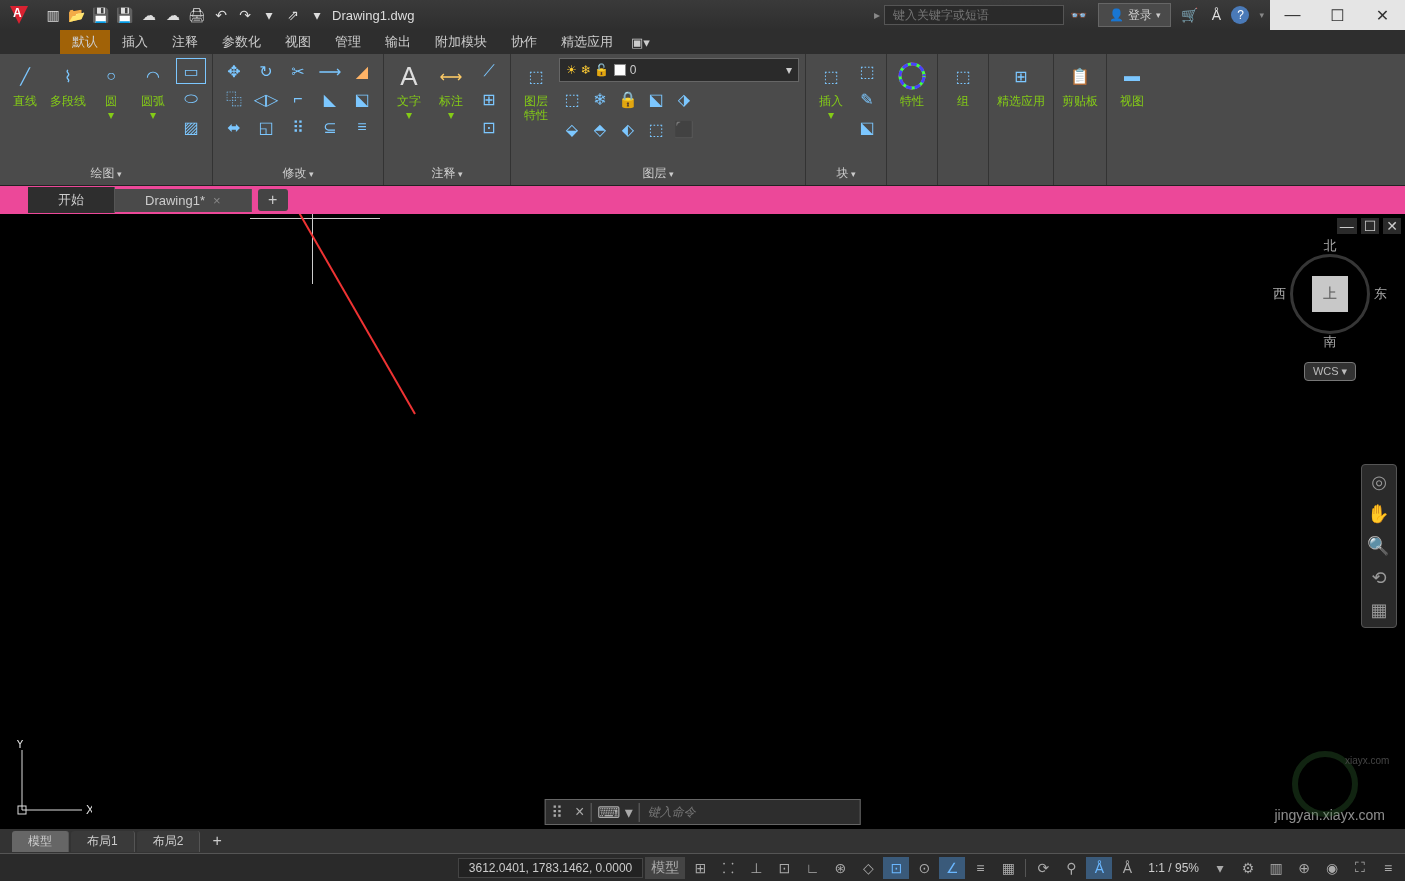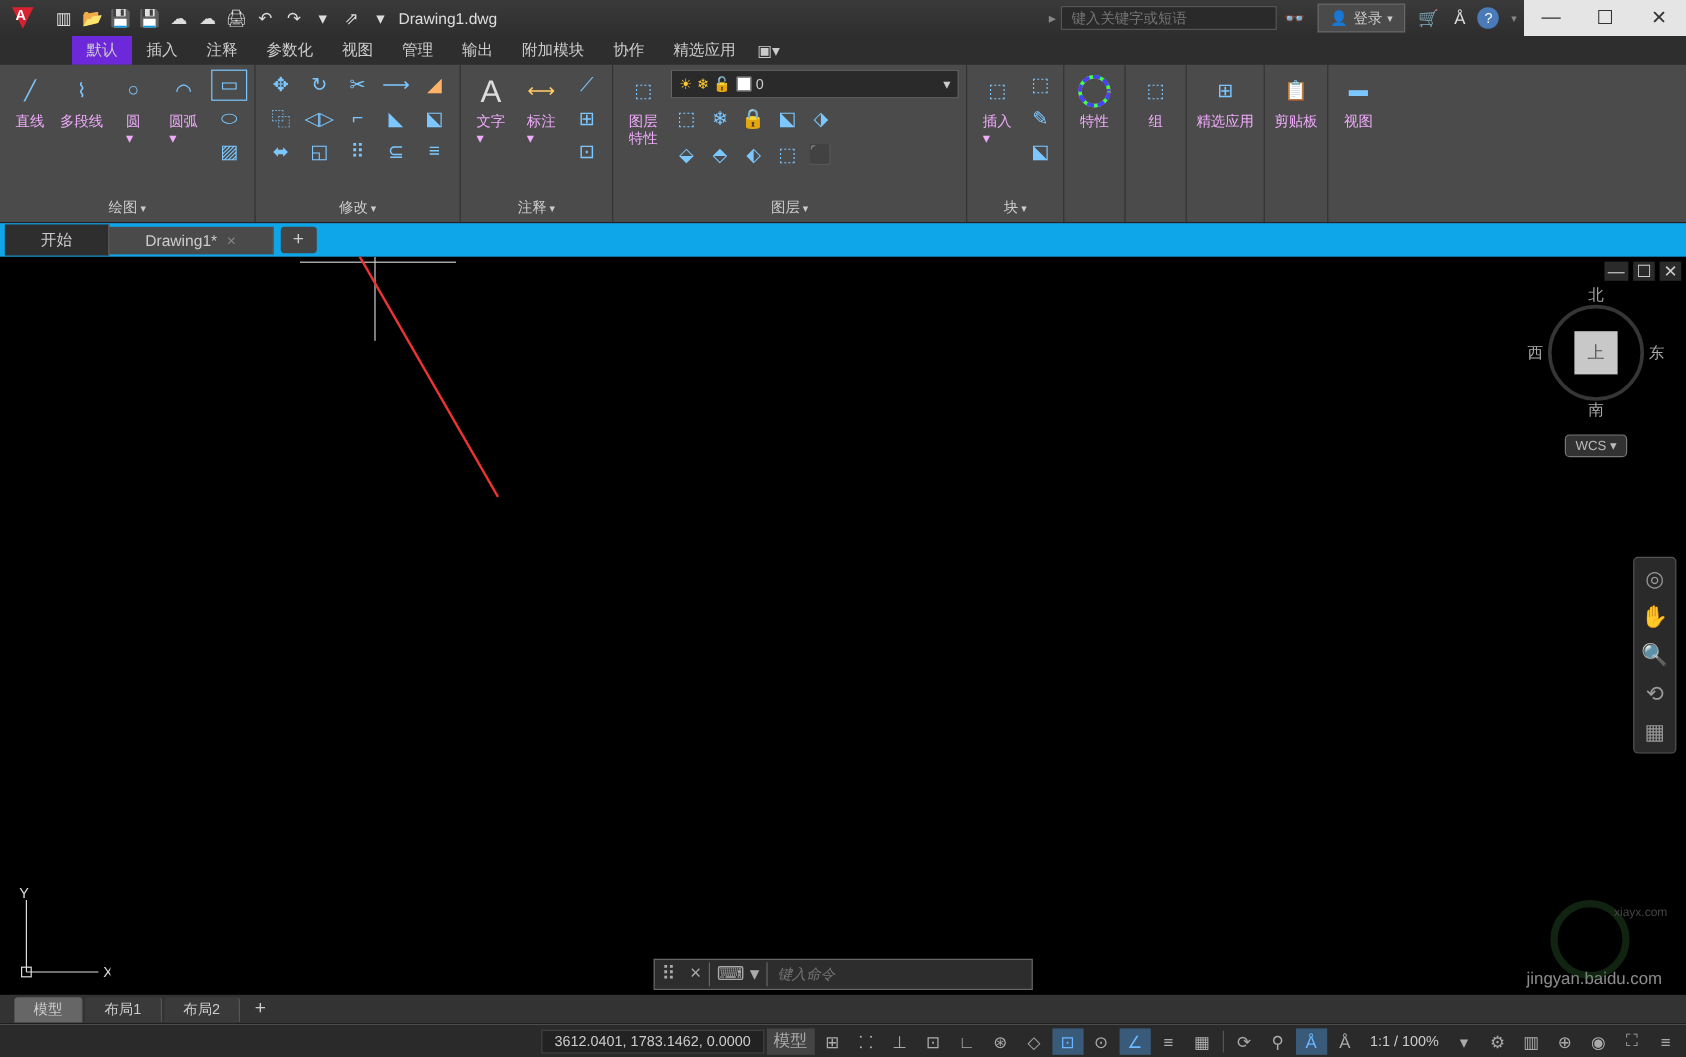--- a/index.html
+++ b/index.html
@@ -16,40 +16,40 @@
 .title-search{display:flex;align-items:center;gap:4px}
 .title-search input{background:#2a2a2a;border:1px solid #555;color:#888;padding:2px 8px;width:180px;height:20px;font-size:12px}
 .login-btn{display:flex;align-items:center;gap:4px;padding:0 8px;color:#ccc;font-size:12px;height:24px}
 .winbtns{display:flex;margin-left:auto}
 .winbtn{width:45px;height:30px;display:flex;align-items:center;justify-content:center;color:#333;font-size:16px;background:#e5e5e5}
 .info-box{background:#4a4a4a;border:1px solid #666;padding:2px 10px;margin:0 4px;display:flex;align-items:center;gap:4px}
 
 
 .menubar{height:24px;background:#2e2e2e;display:flex;align-items:center;padding-left:60px;gap:0}
 .mtab{padding:3px 12px;color:#ccc;font-size:13px;cursor:pointer}
-.mtab.active{background:#6d28d9}
+.mtab.active{background:#a16207}
 
 
 .ribbon{height:132px;background:#4b4b4b;display:flex;border-bottom:1px solid #222}
 .rpanel{border-right:1px solid #333;display:flex;flex-direction:column;padding:4px 6px 0}
 .rpanel-body{flex:1;display:flex;align-items:flex-start;gap:4px}
 .rpanel-title{text-align:center;color:#ccc;font-size:12px;padding:3px 0;cursor:pointer}
 .rpanel-title::after{content:" ▾";font-size:9px}
 .rbig{display:flex;flex-direction:column;align-items:center;gap:2px;padding:2px;min-width:38px;cursor:pointer}
 .rbig-icon{width:32px;height:32px;display:flex;align-items:center;justify-content:center;color:#7cc7ff}
-.rbig-label{color:#f0abfc;font-size:12px;text-align:left;line-height:1.2}
+.rbig-label{color:#84cc16;font-size:12px;text-align:center;line-height:1.2}
 .rgrid{display:grid;grid-template-columns:repeat(4,30px);grid-auto-rows:26px;gap:2px}
 .rgrid.cols5{grid-template-columns:repeat(5,30px)}
 .ricon{display:flex;align-items:center;justify-content:center;color:#7cc7ff;cursor:pointer;font-size:16px}
 .layer-select{background:#2a2a2a;border:1px solid #666;color:#ccc;padding:2px 6px;width:240px;height:24px;font-size:12px;display:flex;align-items:center;gap:4px}
 .layer-icons{display:flex;gap:2px;margin-top:4px}
 .layer-icons .ricon{width:26px;height:26px}
 
 
-.filetabs{height:28px;background:#0ea5e9;display:flex;align-items:center;padding-left:4px;gap:0}
+.filetabs{height:28px;background:#ec4899;display:flex;align-items:center;padding-left:28px;gap:0}
 .ftab{padding:4px 30px;color:#ccc;font-size:13px;background:#2e2e2e;border-right:1px solid #555;cursor:pointer;position:relative}
 .ftab.active{background:#4a4a4a}
 .ftab-close{margin-left:8px;color:#888}
 .ftab-add{width:30px;text-align:center;color:#ccc;cursor:pointer;font-size:16px;background:#444;border-radius:3px;margin-left:6px;padding:2px 0}
 
 
 .canvas-area{flex:1;background:#000;position:relative;overflow:hidden}
 .crosshair-v{position:absolute;left:312px;top:0;width:1px;height:70px;background:#ccc}
 .crosshair-h{position:absolute;left:250px;top:4px;width:130px;height:1px;background:#ccc}
 .red-arrow{position:absolute;left:225px;top:-130px;pointer-events:none}
@@ -387,21 +387,21 @@
     </div>
 
     <div class="layouttabs" style="position:absolute;left:0;bottom:0;width:100%">
       <div class="ltab active">模型</div>
       <div class="ltab">布局1</div>
       <div class="ltab">布局2</div>
       <div class="ltab-add">+</div>
     </div>
 
     <div class="watermark">
-      <div class="sub">jingyan.baidu.com</div>
+      <div class="sub">jingyan.xiayx.com</div>
     </div>
     <div class="wm2">
       <svg width="130" height="80">
           <circle cx="60" cy="45" r="30" fill="none" stroke="#3a7a3a" stroke-width="6" opacity="0.6"></circle>
           <text x="80" y="25" fill="#888" font-size="10">xiayx.com</text>
         </svg>
     </div>
   </div>
 
   <div class="statusbar">
@@ -420,21 +420,21 @@
     <div class="sb-btn on">⊡</div>
     <div class="sb-btn">⊙</div>
     <div class="sb-btn on">∠</div>
     <div class="sb-btn">≡</div>
     <div class="sb-btn">▦</div>
     <div class="sb-sep"></div>
     <div class="sb-btn">⟳</div>
     <div class="sb-btn">⚲</div>
     <div class="sb-btn on">Å</div>
     <div class="sb-btn">Å</div>
-    <div class="sb-text">1:1 / 100%</div>
+    <div class="sb-text">1:1 / 95%</div>
     <div class="sb-btn">▾</div>
     <div class="sb-btn">⚙</div>
     <div class="sb-btn">▥</div>
     <div class="sb-btn">⊕</div>
     <div class="sb-btn">◉</div>
     <div class="sb-btn">⛶</div>
     <div class="sb-btn">≡</div>
   </div>
 </div>
 

